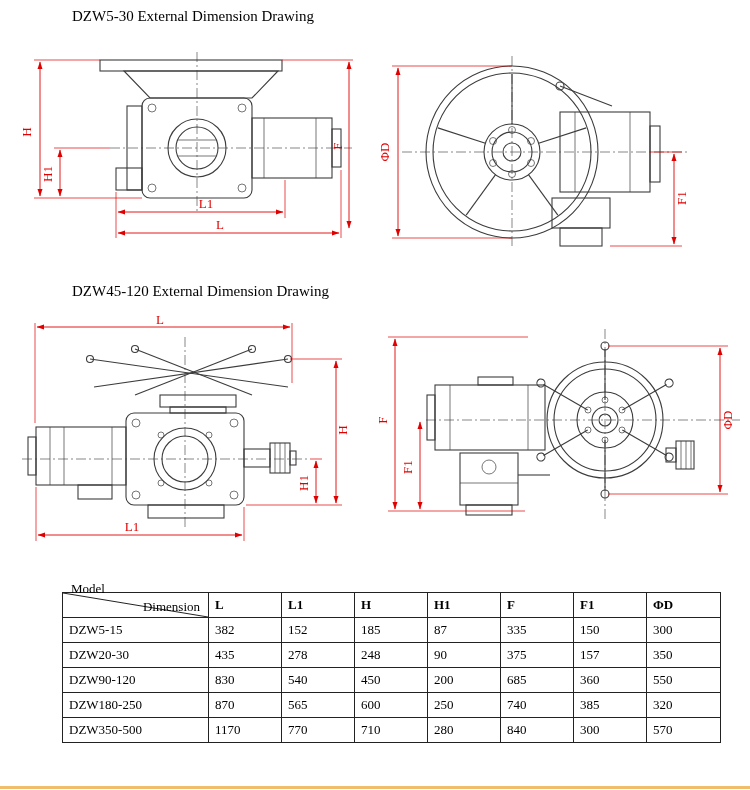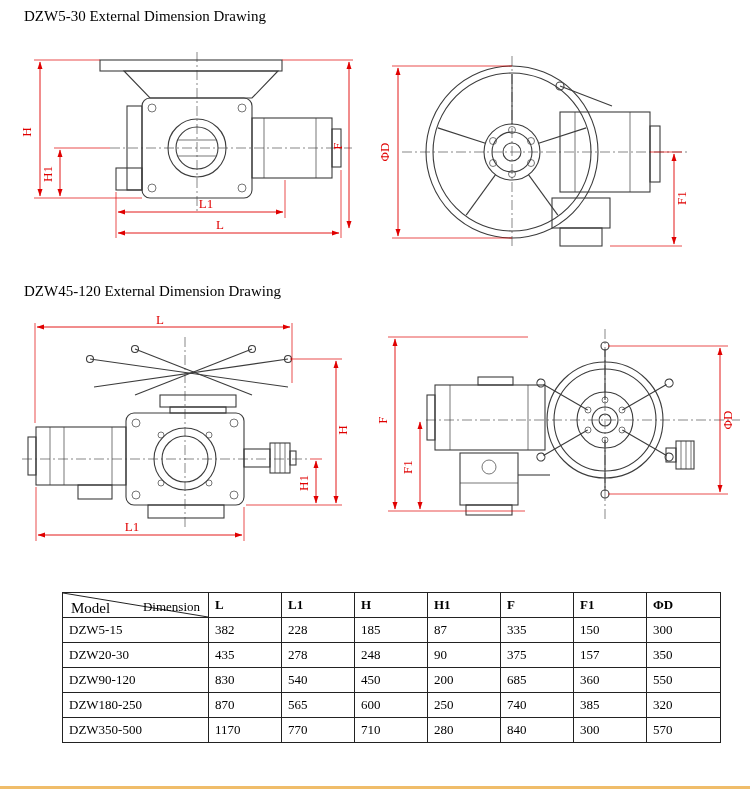--- a/index.html
+++ b/index.html
@@ -1,35 +1,35 @@
 <!DOCTYPE html>
 <html><head>
 <meta charset="utf-8">
 <style>
   html,body{margin:0;padding:0;background:#fff;}
   #page{position:relative;width:750px;height:790px;background:#ffffff;overflow:hidden;
         font-family:"Liberation Serif", serif;}
-  .title{position:absolute;font-size:15px;color:#000;white-space:nowrap;}
+  .title{position:absolute;font-size:15px;color:#000;white-space:nowrap;margin-left:48px;}
   .drawing{position:absolute;}
   svg{display:block;}
   .blk{stroke:#3c3c3c;fill:none;stroke-width:1.1;}
   .blkthin{stroke:#3c3c3c;fill:none;stroke-width:0.7;}
   .cl{stroke:#555;fill:none;stroke-width:0.7;stroke-dasharray:10 3 2 3;}
   .dim{stroke:#e00000;fill:none;stroke-width:0.9;}
   .ext{stroke:#e00000;fill:none;stroke-width:0.7;}
   .dimtxt{fill:#e00000;font-family:"Liberation Serif", serif;font-size:13px;}
   #spec-table{position:absolute;left:62px;top:592px;border-collapse:collapse;
               font-size:13px;color:#000;}
   #spec-table td,#spec-table th{border:1px solid #222;padding:2px 6px;text-align:left;
               height:20px;font-weight:normal;}
   #spec-table th.colhead{font-weight:bold;}
   th.diag{position:relative;width:133px;height:52px;padding:0;}
   th.diag svg{position:absolute;left:0;top:0;width:100%;height:100%;}
   .diag-top{position:absolute;top:6px;right:8px;font-size:13px;}
-  .diag-bottom{position:absolute;bottom:0;left:8px;font-size:15px;margin-top:47px;}
+  .diag-bottom{position:absolute;bottom:20px;left:8px;font-size:13px;margin-top:47px;}
   .col-model{width:121px;margin-left:48px;}
   .col-val{width:60px;}
   .col-val-last{width:61px;}
   #bottom-line{position:absolute;left:0;top:786px;width:750px;height:3px;background:#f0bd6a;}
 </style>
 </head>
 <body>
 
 <div id="page">
 
@@ -320,21 +320,21 @@
       <th class="colhead col-val">L1</th>
       <th class="colhead col-val">H</th>
       <th class="colhead col-val">H1</th>
       <th class="colhead col-val">F</th>
       <th class="colhead col-val">F1</th>
       <th class="colhead col-val-last">ΦD</th>
     </tr>
     <tr>
       <td class="col-model">DZW5-15</td>
       <td>382</td>
-      <td>228</td>
+      <td>152</td>
       <td>185</td>
       <td>87</td>
       <td>335</td>
       <td>150</td>
       <td>300</td>
     </tr>
     <tr>
       <td class="col-model">DZW20-30</td>
       <td>435</td>
       <td>278</td>

